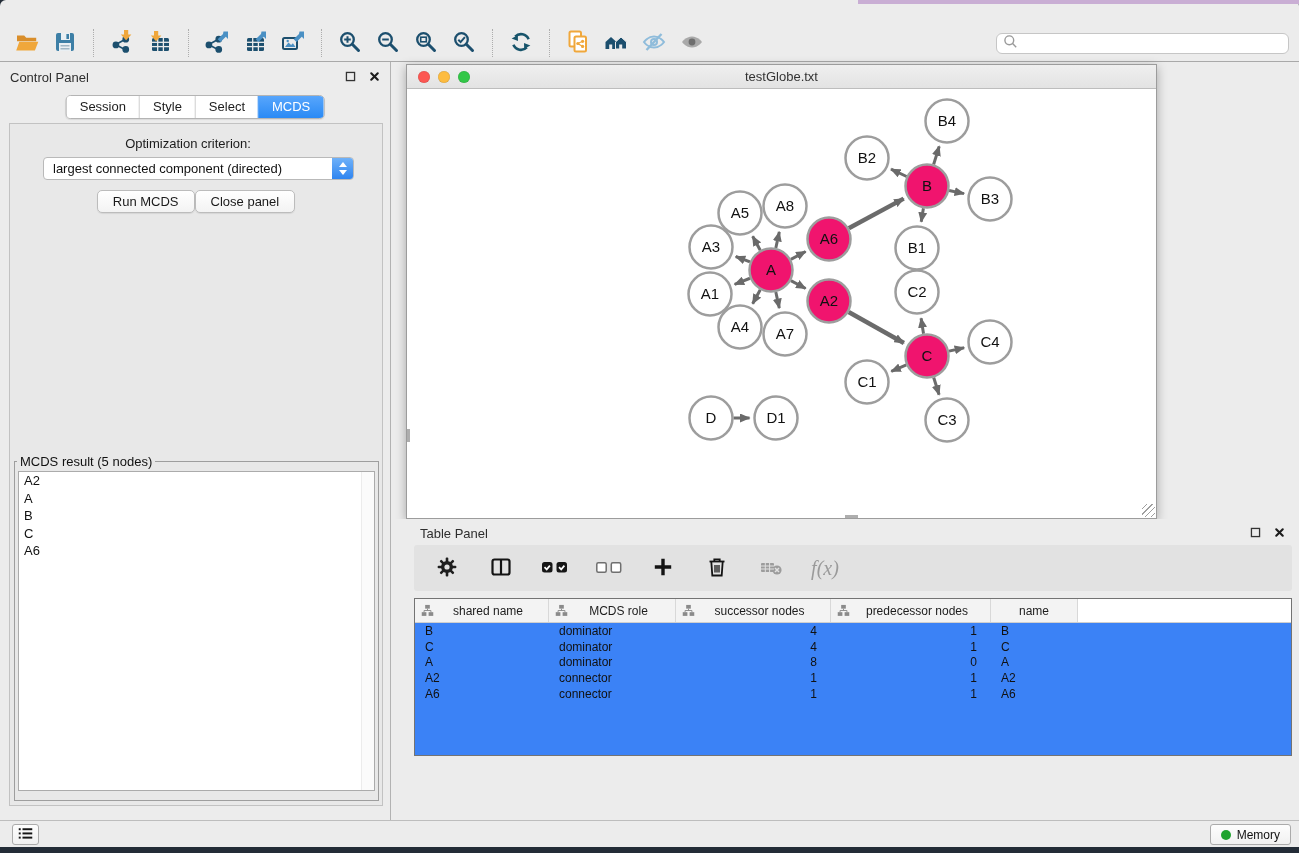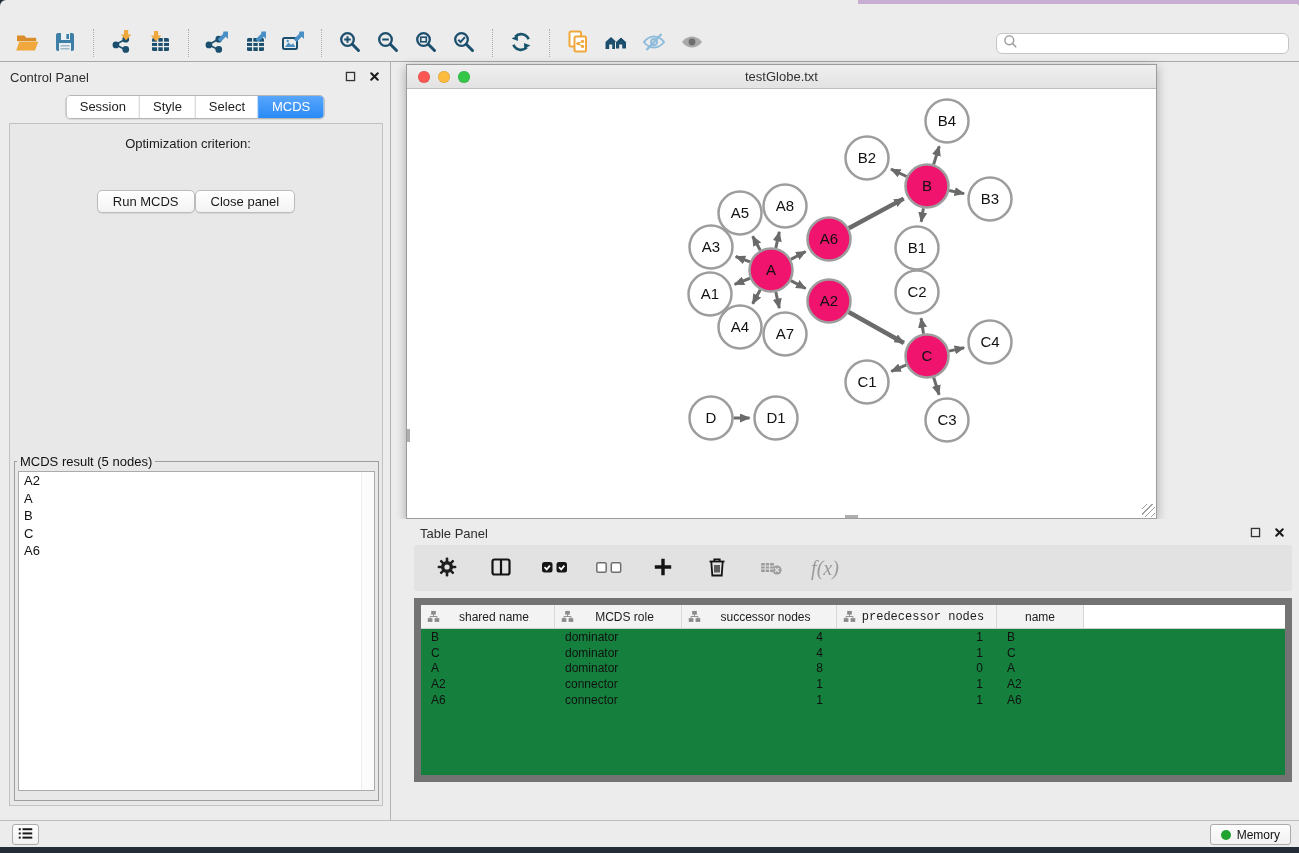--- a/index.html
+++ b/index.html
@@ -74,21 +74,21 @@
   
   .table-panel{position:absolute;left:392px;top:519px;right:0;height:301px;background:#ececec}
   .tp-title{position:absolute;left:28px;top:7px;font-size:13px;color:#2e2e2e}
   .tp-winbtns{position:absolute;right:12px;top:6px;display:flex;gap:9px;align-items:center}
   .tp-toolbar{position:absolute;left:22px;right:7px;top:26px;height:46px;background:#e2e2e2;border-radius:3px;
               display:flex;align-items:center;padding-left:6px;box-sizing:border-box}
   .tp-btn{width:30px;height:32px;border:none;background:none;display:flex;align-items:center;justify-content:center;
           padding:0;margin:0 12px;cursor:pointer}
   .tp-btn.disabled{cursor:default}
   .fx-label{font-family:"Liberation Serif",serif;font-style:italic;font-size:20px;color:#9a9a9a}
-  .tp-table{position:absolute;left:22px;right:7px;top:79px;height:184px;background:#15803d;border:7px solid #737373;
+  .tp-table{position:absolute;left:22px;right:7px;top:79px;height:158px;background:#3b82f6;border:1px solid #737373;
             box-sizing:border-box;overflow:hidden}
   .thead{display:flex;height:23px;border-bottom:1px solid #cfcfcf}
   .th{display:flex;align-items:center;background:#f3f3f3;border-right:1px solid #d8d8d8;box-sizing:border-box;
       padding-left:6px;cursor:pointer}
   .th .th-label{flex:1;text-align:center;font-size:12px;color:#1c1c1c;padding-right:6px}
   .th-filler{flex:1;background:#fff}
   .trow{display:flex;height:15.8px;align-items:center}
   .td{font-size:12px;color:#111;box-sizing:border-box;overflow:hidden;white-space:nowrap}
   .td.left{padding-left:10px;text-align:left}
   .td.right{padding-right:14px;text-align:right}
@@ -302,20 +302,27 @@
     </div>
     <div class="cp-tabs seg" id="cp-tabs">
         <button class="segbtn">Session</button>
         <button class="segbtn">Style</button>
         <button class="segbtn">Select</button>
         <button class="segbtn active">MCDS</button>
       </div>
 
     <div class="cp-box">
       <div class="opt-label">Optimization criterion:</div>
+      <div class="dropdown">
+        <span>largest connected component (directed)</span>
+        <span class="dd-stepper">
+          <span class="tri-up"></span>
+            <span class="tri-down"></span>
+        </span>
+      </div>
       <div class="btn-row">
         <button class="mac-btn">Run MCDS</button>
         <button class="mac-btn">Close panel</button>
       </div>
       <fieldset class="result-fieldset">
         <legend>MCDS result (5 nodes)</legend>
         <div style="position:relative;width:100%;height:calc(100% - 6px)">
           <div class="listbox">
             <div id="result-items">
                 <div class="list-item">A2</div>
@@ -580,21 +587,21 @@
                   <rect x="0.8" y="8.8" width="5" height="4"></rect>
                   <rect x="8.2" y="8.8" width="5" height="4"></rect>
                 </g>
                 <g stroke="#8a8a8a" stroke-width="1" fill="none">
                   <path d="M7 5v2M3.3 8.8V7h7.4v1.8"></path>
                 </g>
               </svg>
             </span>
             <span class="th-label">successor nodes</span>
           </div>
-          <div class="th" style="width: 160px; font-family: Liberation Mono, monospace;">
+          <div class="th" style="width: 160px;">
             <span style="display: flex;">
               <svg width="13" height="13" viewBox="0 0 14 14">
                 <g fill="#8a8a8a">
                   <rect x="4.5" y="1" width="5" height="4"></rect>
                   <rect x="0.8" y="8.8" width="5" height="4"></rect>
                   <rect x="8.2" y="8.8" width="5" height="4"></rect>
                 </g>
                 <g stroke="#8a8a8a" stroke-width="1" fill="none">
                   <path d="M7 5v2M3.3 8.8V7h7.4v1.8"></path>
                 </g>

